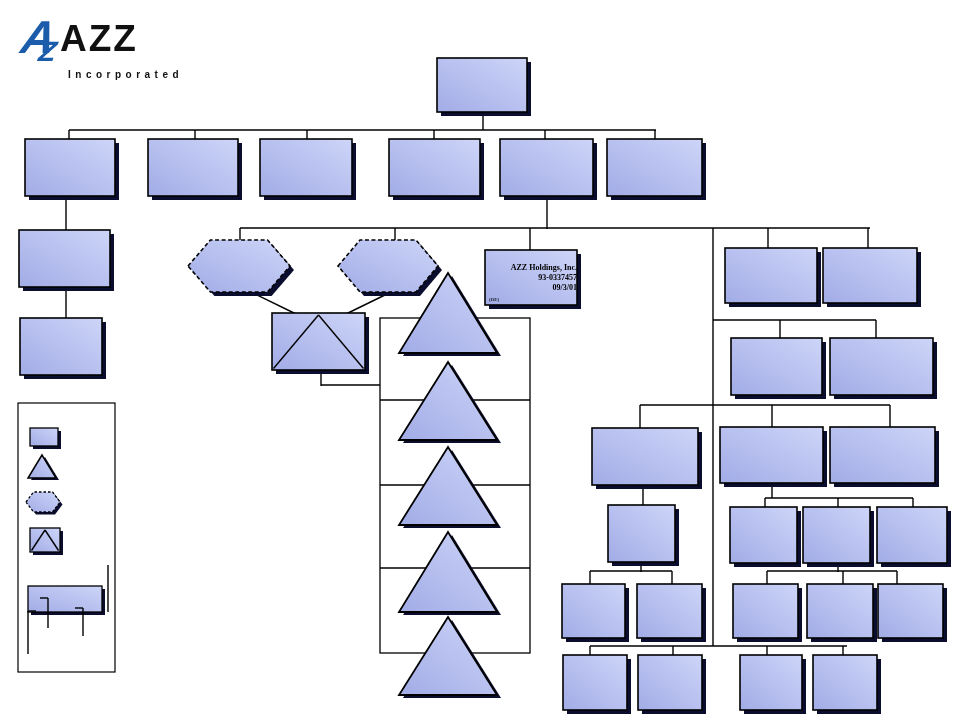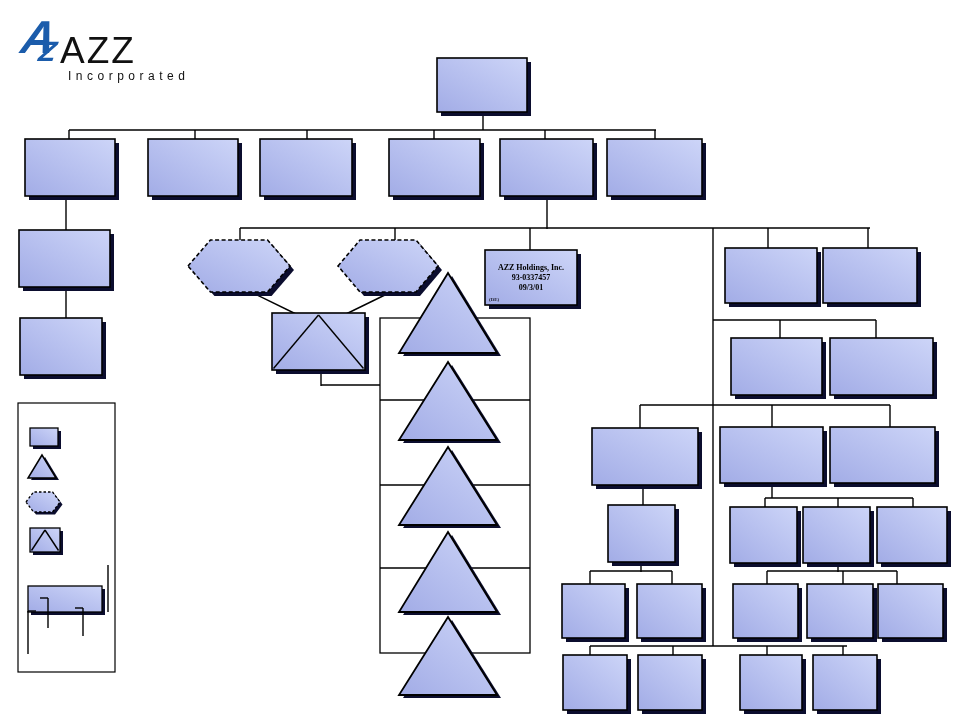--- a/index.html
+++ b/index.html
@@ -7,27 +7,27 @@
           font-family:"Liberation Sans",sans-serif;}
   #diagram-svg{position:absolute;left:0;top:0;}
 
   
   .logo{position:absolute;left:22px;top:12px;width:150px;height:72px;}
   .logo span{position:absolute;white-space:nowrap;}
   .mono-a{left:0px;top:2px;font-size:46px;line-height:1;font-weight:bold;font-style:italic;
           color:var(--brand-blue);transform:skewX(-10deg);}
   .mono-z{left:17px;top:26px;font-size:28px;line-height:1;font-weight:bold;font-style:italic;
           color:var(--brand-blue);transform:skewX(-10deg);}
-  .wordmark{left:38px;top:20px;font-size:37px;line-height:1;font-weight:normal;letter-spacing:2px;
+  .wordmark{left:38px;top:8px;font-size:37px;line-height:1;font-weight:bold;letter-spacing:2px;
             color:var(--ink);}
-  .logo-sub{left:46px;top:57px;font-size:12px;font-weight:normal;letter-spacing:4.5px;color:var(--ink);}
+  .logo-sub{left:46px;top:57px;font-size:10px;font-weight:bold;letter-spacing:4.5px;color:var(--ink);}
 
   
   .holdings-label{position:absolute;left:485px;top:250px;width:92px;height:55px;
-      display:flex;flex-direction:column;justify-content:center;align-items:center;
+      display:flex;flex-direction:column;justify-content:center;align-items:flex-end;
       font-family:"Liberation Serif",serif;font-weight:bold;font-size:8px;line-height:10px;
       color:#000;text-align:center;pointer-events:none;}
   .holdings-corner{position:absolute;left:4px;bottom:3px;font-size:5px;line-height:5px;
       font-weight:bold;color:#223;}
 </style>
 </head>
 <body>
 
 <div id="canvas">
 

